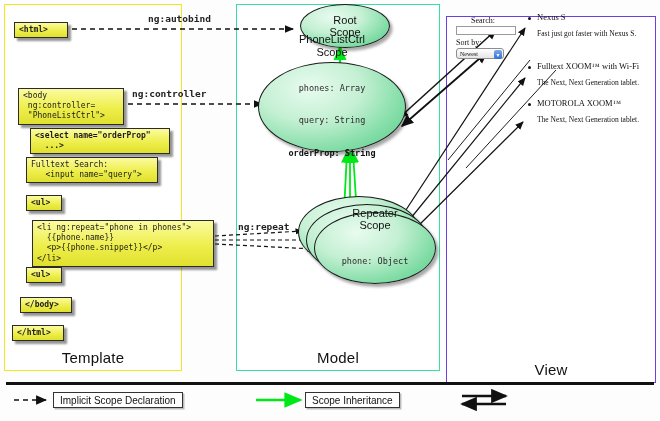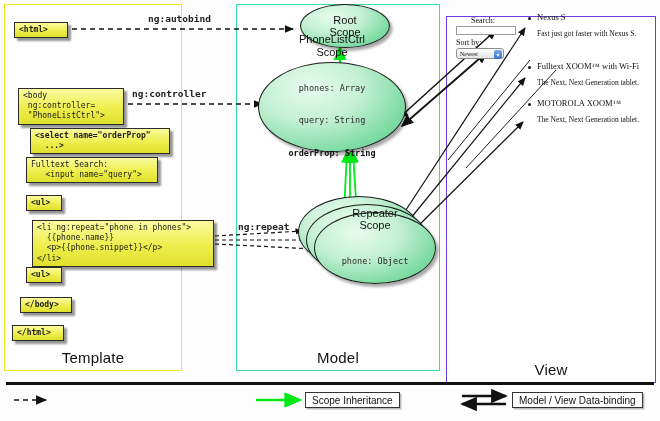--- a/index.html
+++ b/index.html
@@ -250,18 +250,18 @@
   <div class="v-bullet" style="left:528px;top:66px;"></div>
   <div class="v-item-title" style="left:537px;top:61px;">Fulltext XOOM™  with Wi-Fi</div>
   <div class="v-item-snippet" style="left:537px;top:78px;">The Next, Next Generation tablet.</div>
 
   <div class="v-bullet" style="left:528px;top:103px;"></div>
   <div class="v-item-title" style="left:537px;top:98px;">MOTOROLA XOOM™</div>
   <div class="v-item-snippet" style="left:537px;top:115px;">The Next, Next Generation tablet.</div>
 
   <div id="legend-rule"></div>
 
+  <div class="legend-box" style="left:53px;top:392px;">Implicit Scope Declaration</div>
 
   <div class="legend-box" style="left:305px;top:392px;">Scope Inheritance</div>
 
-  <div class="legend-box" style="left:512px;top:392px;">Model / View Data-binding</div>
 
 </div>
 
 </body></html>

